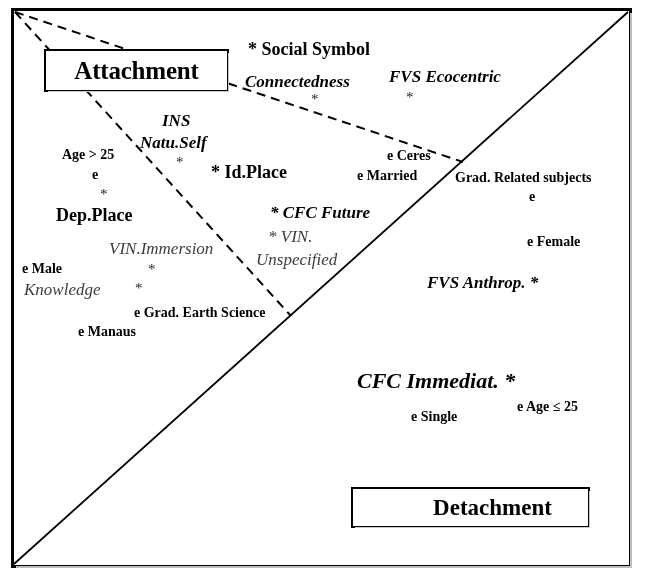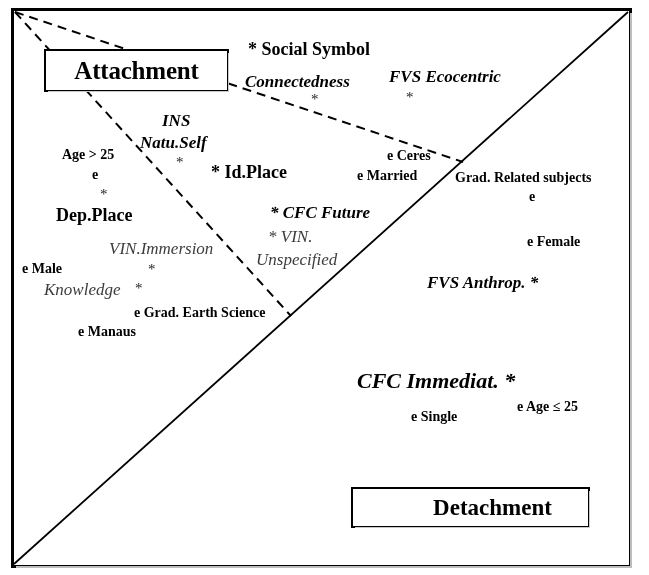--- a/index.html
+++ b/index.html
@@ -153,21 +153,21 @@
       <div class="lbl small-bold" style="left: 387px; top: 149px; font-size: 14px;">e Ceres</div>
       <div class="lbl small-bold" style="left: 455px; top: 171px; font-size: 14px;">Grad. Related subjects</div>
       <div class="lbl small-bold" style="left: 529px; top: 190px; font-size: 14px;">e</div>
       <div class="lbl bold-up" style="left: 56px; top: 206px; font-size: 18px;">Dep.Place</div>
       <div class="lbl bold-it" style="left: 270px; top: 204px; font-size: 17px;">* CFC Future</div>
       <div class="lbl light-it" style="left: 268px; top: 228px; font-size: 17px;">* VIN.</div>
       <div class="lbl light-it" style="left: 256px; top: 251px; font-size: 17px;">Unspecified</div>
       <div class="lbl light-it" style="left: 82px; top: 240px; font-size: 17px; margin-left: 27px;">VIN.Immersion</div>
       <div class="lbl small-bold" style="left: 22px; top: 262px; font-size: 14px;">e Male</div>
       <div class="lbl small-bold" style="left: 527px; top: 235px; font-size: 14px;">e Female</div>
-      <div class="lbl light-it" style="left: 44px; top: 281px; font-size: 17px;">Knowledge</div>
+      <div class="lbl light-it" style="left: 24px; top: 281px; font-size: 17px;">Knowledge</div>
       <div class="lbl bold-it" style="left: 427px; top: 274px; font-size: 17px;">FVS Anthrop.  *</div>
       <div class="lbl small-bold" style="left: 126px; top: 306px; font-size: 14px; margin-left: 8px;">e Grad. Earth Science</div>
       <div class="lbl small-bold" style="left: 54px; top: 325px; font-size: 14px; margin-left: 24px;">e Manaus</div>
       <div class="lbl bold-it" style="left: 357px; top: 369px; font-size: 22px;">CFC Immediat.  *</div>
       <div class="lbl small-bold" style="left: 411px; top: 410px; font-size: 14px; font-family: Liberation Serif, serif;">e Single</div>
       <div class="lbl small-bold" style="left: 517px; top: 400px; font-size: 14px;">e Age ≤ 25</div>
     </div>
   <div id="star-layer">
       <div class="star" style="left: 311px; top: 92px; font-size: 15px;">*</div>
       <div class="star" style="left: 406px; top: 90px; font-size: 15px;">*</div>

